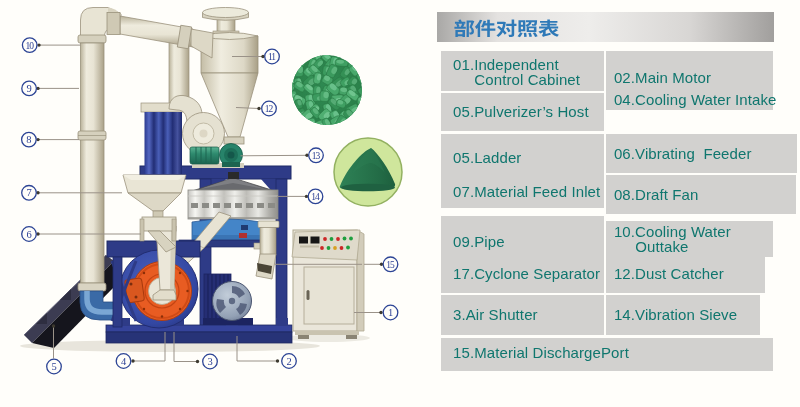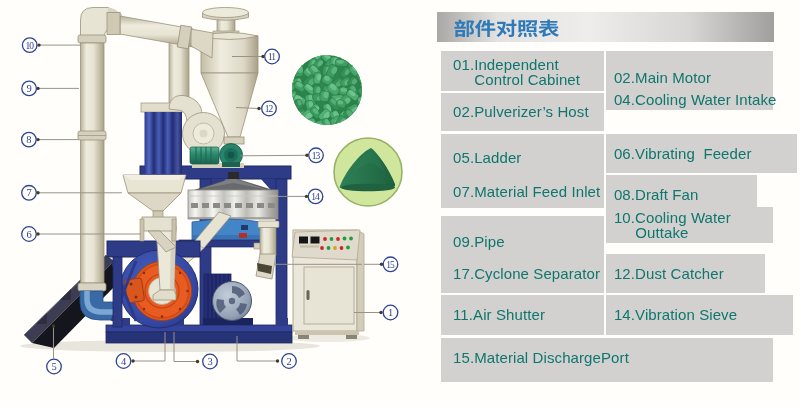--- a/index.html
+++ b/index.html
@@ -6,33 +6,33 @@
   .cell{position:absolute;background:#d2d1cf;color:#0f766e;font-size:15px;line-height:15.3px;
         display:flex;flex-direction:column;justify-content:center;box-sizing:border-box;
         white-space:nowrap;letter-spacing:0.1px}
   .hdr{position:absolute;left:437px;top:12.3px;width:337.3px;height:30px;
        background:linear-gradient(90deg,#a9a8a6 0%,#e4e2e0 18%,#eeedeb 45%,#d8d6d4 75%,#a19f9d 100%)}
 </style></head>
 <body>
 <div class="hdr"></div>
 <div class="cell" style="left:440.5px;top:51.0px;width:163px;height:39.9px;padding-left:12.5px;padding-top:2px">01.Independent<br>&nbsp;&nbsp;&nbsp;&nbsp;&nbsp;Control Cabinet</div>
 <div class="cell" style="left:606.4px;top:51.0px;width:166.6px;height:39.9px;padding-left:7.5px;padding-top:14px">02.Main Motor</div>
-<div class="cell" style="left:440.5px;top:92.9px;width:163px;height:38.4px;padding-left:12.5px">02.Pulverizer’s Host</div>
+<div class="cell" style="left:440.5px;top:92.9px;width:163px;height:38.4px;padding-left:12.5px">05.Pulverizer’s Host</div>
 <div class="cell" style="left:606.4px;top:89px;width:166.6px;height:21px;padding-left:7.5px">04.Cooling Water Intake</div>
 <div class="cell" style="left:440.5px;top:133.6px;width:163px;height:49px;padding-left:12.5px">05.Ladder</div>
 <div class="cell" style="left:606.4px;top:133.6px;width:191px;height:39.8px;padding-left:7.5px">06.Vibrating&nbsp; Feeder</div>
 <div class="cell" style="left:440.5px;top:175.4px;width:163px;height:33px;padding-left:12.5px">07.Material Feed Inlet</div>
-<div class="cell" style="left:606.4px;top:175.4px;width:151px;height:38.3px;padding-left:7.5px">08.Draft Fan</div>
+<div class="cell" style="left:606.4px;top:175.4px;width:190px;height:38.3px;padding-left:7.5px">08.Draft Fan</div>
 <div class="cell" style="left:440.5px;top:215.9px;width:163px;height:51px;padding-left:12.5px">09.Pipe</div>
-<div class="cell" style="left:606.4px;top:207px;width:166.6px;height:36.2px;padding-left:7.5px">10.Cooling Water<br>&nbsp;&nbsp;&nbsp;&nbsp;&nbsp;Outtake</div>
+<div class="cell" style="left:606.4px;top:221px;width:166.6px;height:36.2px;padding-left:7.5px">10.Cooling Water<br>&nbsp;&nbsp;&nbsp;&nbsp;&nbsp;Outtake</div>
 <div class="cell" style="left:440.5px;top:254.3px;width:163px;height:38.3px;padding-left:12.5px">17.Cyclone Separator</div>
 <div class="cell" style="left:606.4px;top:254.3px;width:159px;height:38.3px;padding-left:7.5px">12.Dust Catcher</div>
-<div class="cell" style="left:440.5px;top:294.9px;width:163px;height:40.4px;padding-left:12.5px">11.Air Shutter</div>
-<div class="cell" style="left:606.4px;top:294.9px;width:187px;height:40.4px;padding-left:7.5px">14.Vibration Sieve</div>
-<div class="cell" style="left:440.5px;top:337.5px;width:332.5px;height:44px;padding-left:12.5px;padding-bottom:3px">15.Material DischargePort</div>
+<div class="cell" style="left:440.5px;top:294.9px;width:163px;height:40.4px;padding-left:12.5px">3.Air Shutter</div>
+<div class="cell" style="left:606.4px;top:294.9px;width:154px;height:40.4px;padding-left:7.5px">14.Vibration Sieve</div>
+<div class="cell" style="left:440.5px;top:337.5px;width:332.5px;height:33px;padding-left:12.5px;padding-bottom:3px">15.Material DischargePort</div>
 <svg width="800" height="407" viewBox="0 0 800 407" style="position:absolute;left:0;top:0">
 <path transform="translate(453.5,35.4) scale(0.021500,-0.018600)" d="M609 802V-84H715V694H826C804 617 772 515 744 442C820 362 841 290 841 235C841 201 835 176 818 166C808 160 795 157 782 156C766 156 747 156 725 159C743 127 752 78 754 47C781 46 809 47 831 50C857 53 880 60 898 74C935 100 951 149 951 221C951 286 936 366 855 456C893 543 935 658 969 755L885 807L868 802ZM225 632H397C384 582 362 518 340 470H216L280 488C271 528 250 586 225 632ZM225 827C236 801 248 768 257 739H67V632H202L119 611C141 568 162 511 171 470H42V362H574V470H454C474 513 495 565 516 614L435 632H551V739H382C371 774 352 821 334 858ZM88 290V-88H200V-43H416V-83H535V290ZM200 61V183H416V61Z" fill="#2f7ab8"></path>
 <path transform="translate(474.6,35.4) scale(0.021500,-0.018600)" d="M316 365V248H587V-89H708V248H966V365H708V538H918V656H708V837H587V656H505C515 694 525 732 533 771L417 794C395 672 353 544 299 465C328 453 379 425 403 408C425 444 446 489 465 538H587V365ZM242 846C192 703 107 560 18 470C39 440 72 375 83 345C103 367 123 391 143 417V-88H257V595C295 665 329 738 356 810Z" fill="#2f7ab8"></path>
 <path transform="translate(495.7,35.4) scale(0.021500,-0.018600)" d="M479 386C524 317 568 226 582 167L686 219C670 280 622 367 575 432ZM64 442C122 391 184 331 241 270C187 157 117 67 32 10C60 -12 98 -57 116 -88C202 -22 273 63 328 169C367 121 399 75 420 35L513 126C484 176 438 235 384 294C428 413 457 552 473 712L394 735L374 730H65V616H342C330 536 312 461 289 391C241 437 192 481 146 519ZM741 850V627H487V512H741V60C741 43 734 38 717 38C700 38 646 37 590 40C606 4 624 -54 627 -89C711 -89 771 -84 809 -63C847 -43 860 -8 860 60V512H967V627H860V850Z" fill="#2f7ab8"></path>
 <path transform="translate(516.8,35.4) scale(0.021500,-0.018600)" d="M570 388H795V280H570ZM323 124C335 57 342 -33 342 -86L460 -68C459 -14 448 72 435 138ZM536 127C558 59 581 -29 587 -82L707 -57C699 -3 673 83 648 147ZM743 127C783 59 832 -33 852 -90L968 -40C945 16 892 105 851 170ZM156 162C124 88 73 5 33 -45L149 -94C190 -36 240 54 272 130ZM190 706H287V576H190ZM190 325V471H287V325ZM427 814V710H569C551 642 510 595 398 564V812H78V172H190V219H398V558C420 536 446 499 455 474L457 475V184H913V483H483C619 530 667 606 687 710H825C820 652 814 626 805 616C797 608 789 606 776 606C760 606 726 607 688 610C704 584 716 544 717 514C763 513 808 514 832 517C860 519 883 527 902 548C925 574 935 637 943 774C944 788 944 814 944 814Z" fill="#2f7ab8"></path>
 <path transform="translate(537.9,35.4) scale(0.021500,-0.018600)" d="M235 -89C265 -70 311 -56 597 30C590 55 580 104 577 137L361 78V248C408 282 452 320 490 359C566 151 690 4 898 -66C916 -34 951 14 977 39C887 64 811 106 750 160C808 193 873 236 930 277L830 351C792 314 735 270 682 234C650 275 624 320 604 370H942V472H558V528H869V623H558V676H908V777H558V850H437V777H99V676H437V623H149V528H437V472H56V370H340C253 301 133 240 21 205C46 181 82 136 99 108C145 125 191 146 236 170V97C236 53 208 29 185 17C204 -7 228 -60 235 -89Z" fill="#2f7ab8"></path>
 <defs>
 <linearGradient id="pv" x1="0" y1="0" x2="1" y2="0">
  <stop offset="0" stop-color="#b9b29a"></stop>
         <stop offset="0.25" stop-color="#eeebdd"></stop>

